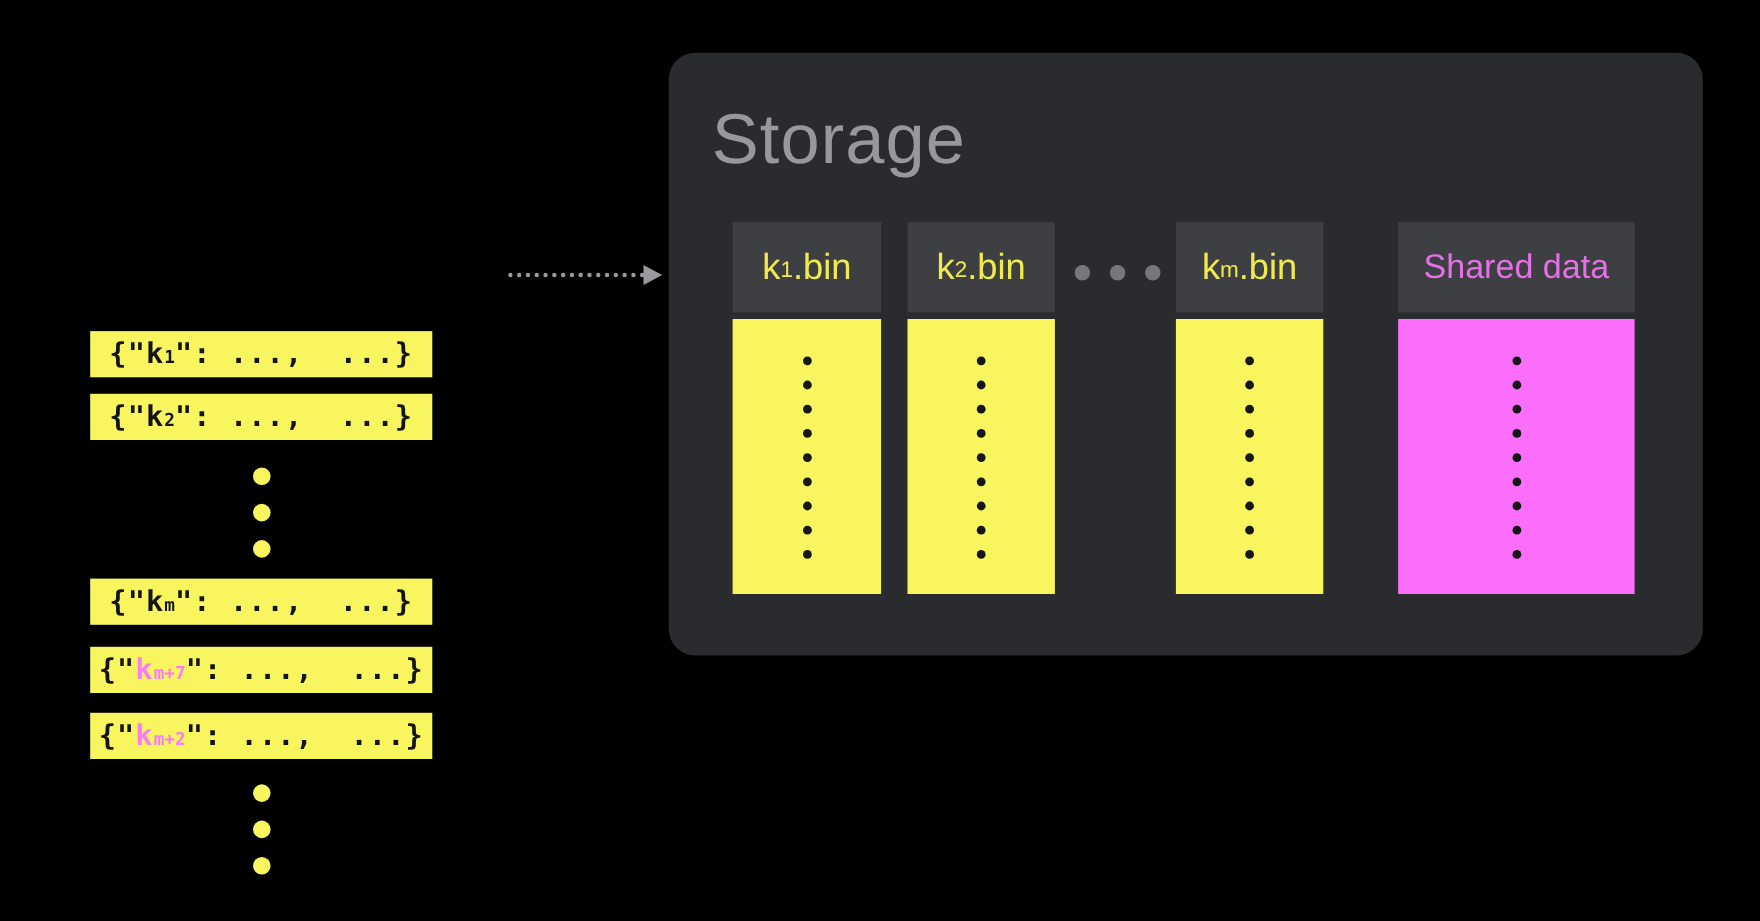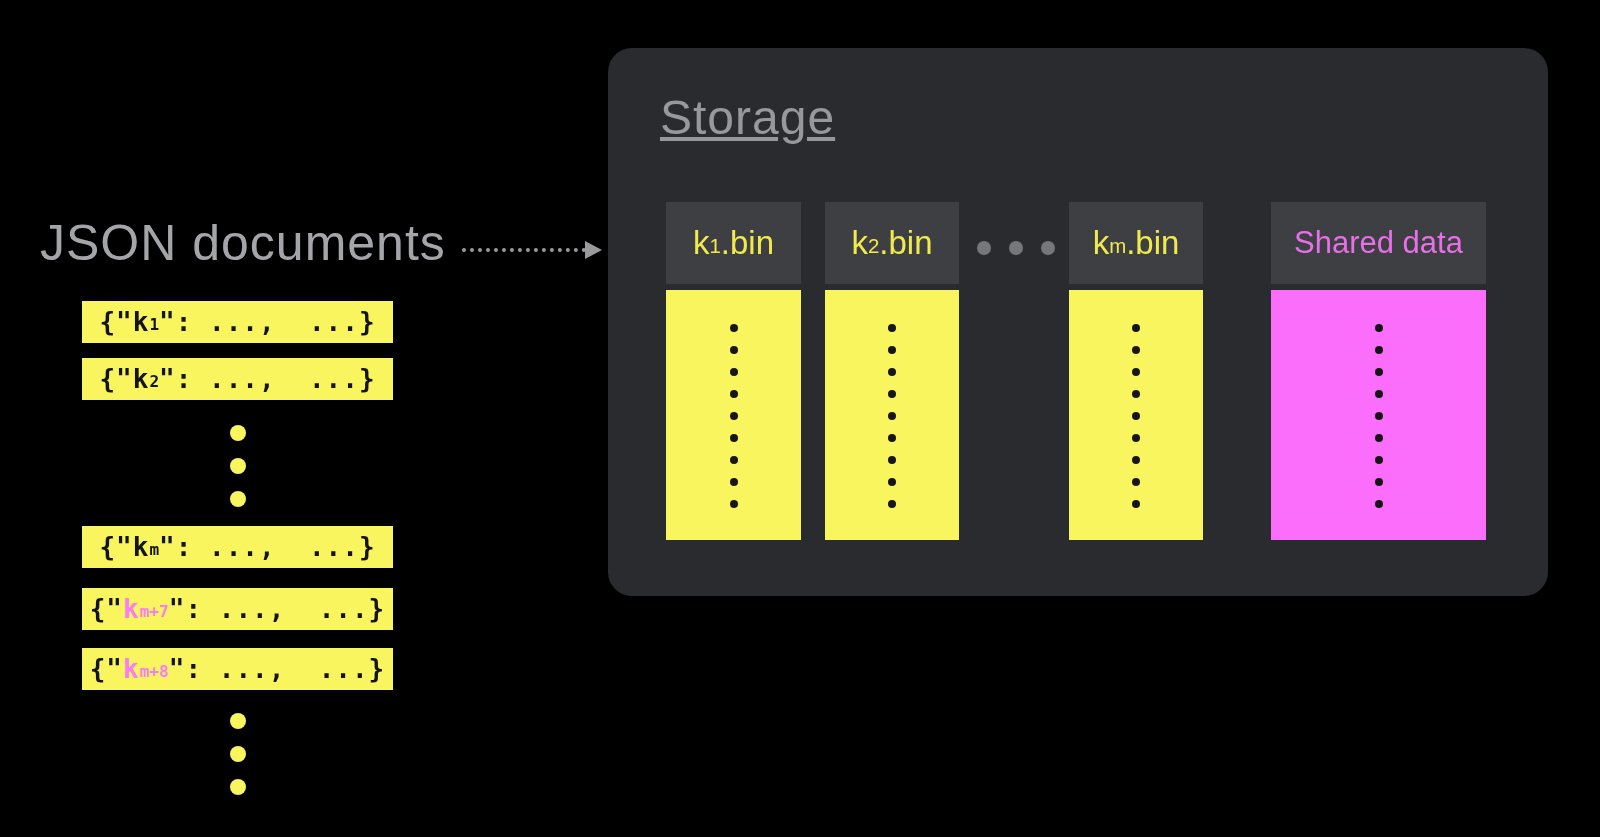--- a/index.html
+++ b/index.html
@@ -51,24 +51,23 @@
     border-top:9px solid transparent;border-bottom:9px solid transparent;
     border-left:17px solid var(--arrow-gray,#9a9a9e);
   }
 
   
   .panel{
     position:absolute;left:608px;top:48px;width:940px;height:548px;
     background:var(--panel,#2a2b2e);border-radius:24px;
   }
   .storage-title{
-    position:absolute;left:52px;top:46px;
-    font-size:48px;line-height:1;font-weight:400;letter-spacing:1px;
+    position:absolute;left:39px;top:46px;
+    font-size:64px;line-height:1;font-weight:400;letter-spacing:1px;
     color:var(--title-gray,#98989c);
-    text-decoration:underline;
   }
   .col{position:absolute;top:154px;}
   .col-0{left:58px;width:135px;}
   .col-1{left:217px;width:134px;}
   .col-2{left:461px;width:134px;}
   .col-3{left:663px;width:215px;}
   .col .hdr{
     height:82px;background:var(--column-header,#3e3f43);
     display:flex;align-items:center;justify-content:center;
     font-size:33px;white-space:pre;
@@ -85,33 +84,32 @@
   .vdots .d{width:8px;height:8px;border-radius:50%;background:var(--body-dot,#161616);}
 
   .hdots{position:absolute;left:369px;top:193px;display:flex;gap:18px;}
   .hdots .d{width:14px;height:14px;border-radius:50%;background:var(--between-dot,#77777b);}
 </style>
 </head>
 <body style="--background: #000000; --panel: #2a2b2e; --column-header: #3e3f43; --bin-yellow: #f8f55f; --bin-label: #f1ea4e; --shared-magenta: #fb6efb; --shared-label: #e76fe7; --highlight-pink: #fc7cf5; --doc-text: #141414; --body-dot: #161616; --muted-gray: #a4a5a8; --title-gray: #98989c; --arrow-gray: #9a9a9e; --between-dot: #77777b;">
 
 <div class="canvas">
 
-  <div class="left-title">JSON documents</div>
 
   <div id="docStack">
       <div class="docbar"><span class="pre">{"</span><span>k</span><span class="sub">1</span><span class="rest">": ...,  ...}</span></div>
       <div class="docbar"><span class="pre">{"</span><span>k</span><span class="sub">2</span><span class="rest">": ...,  ...}</span></div>
       <div class="lvdots">
         <span class="d"></span>
         <span class="d"></span>
         <span class="d"></span>
       </div>
       <div class="docbar"><span class="pre">{"</span><span>k</span><span class="sub">m</span><span class="rest">": ...,  ...}</span></div>
       <div class="docbar"><span class="pre">{"</span><span class="hl">k</span><span class="sub hl">m+7</span><span class="rest">": ...,  ...}</span></div>
-      <div class="docbar"><span class="pre">{"</span><span class="hl">k</span><span class="sub hl">m+8</span><span class="rest">": ...,  ...}</span></div>
+      <div class="docbar"><span class="pre">{"</span><span class="hl">k</span><span class="sub hl">m+2</span><span class="rest">": ...,  ...}</span></div>
       <div class="lvdots">
         <span class="d"></span>
         <span class="d"></span>
         <span class="d"></span>
       </div>
     </div>
 
   <div class="arrow-line"></div>
   <div class="arrow-head"></div>
 

